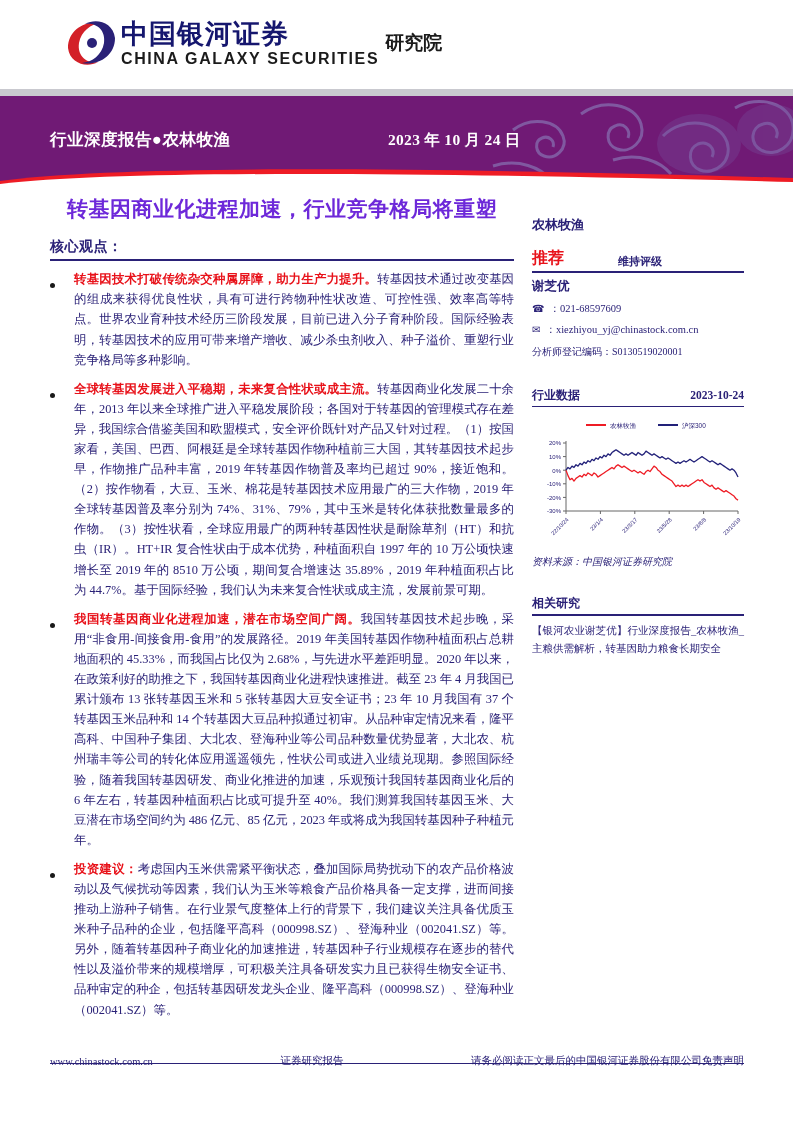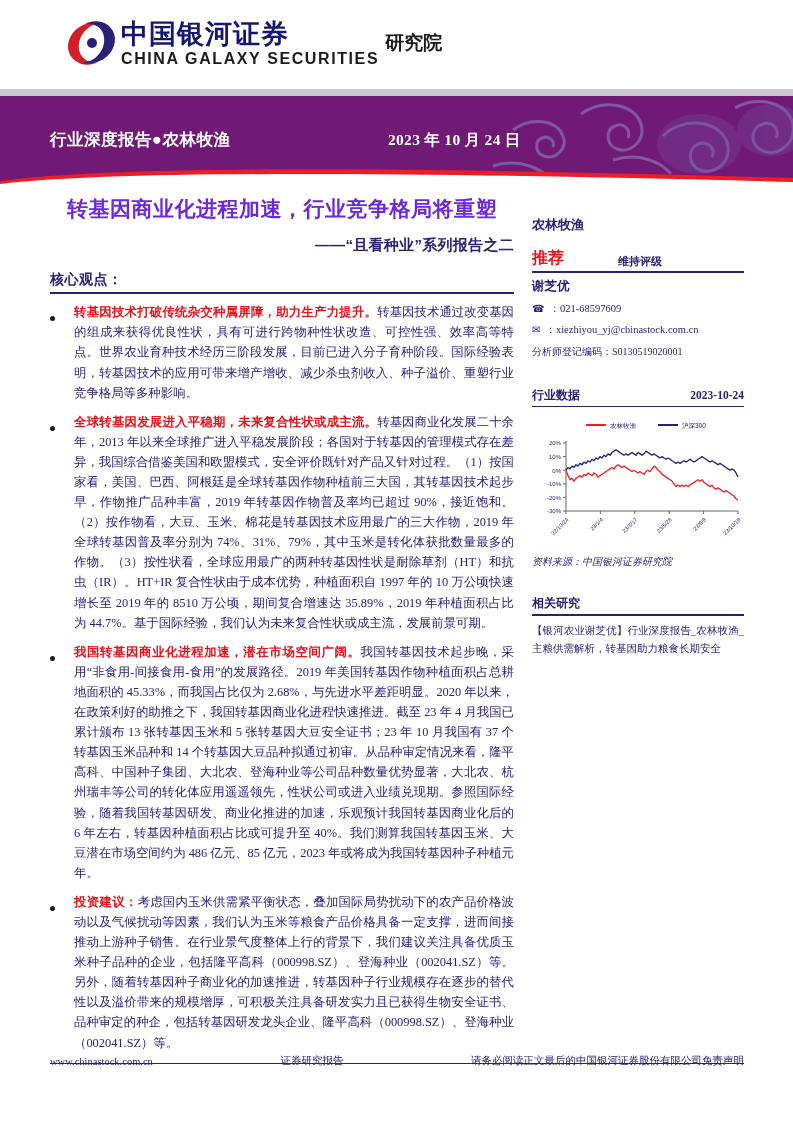--- a/index.html
+++ b/index.html
@@ -236,21 +236,20 @@
     <div class="banner-title">行业深度报告●农林牧渔</div>
     <div class="banner-date">2023 年 10 月 24 日</div>
     <svg class="banner-wave" width="793" height="22" viewBox="0 0 793 22" preserveAspectRatio="none">
       <path d="M0 22 L0 16 C120 0, 420 2, 793 13 L793 22 Z" fill="#ee1c25"></path>
       <path d="M0 22 L0 19 C120 5, 420 7, 793 17 L793 22 Z" fill="#ffffff"></path>
     </svg>
   </div>
 
   <div class="left-col">
     <div class="doc-title">转基因商业化进程加速，行业竞争格局将重塑</div>
-    <div class="doc-subtitle">——“且看种业”系列报告之二</div>
 
     <div class="core-head">核心观点：</div>
     <div class="core-rule"></div>
 
     <div class="bullet-list">
 
       <div class="bullet">
         <div class="bullet-dot"><i></i></div>
         <div class="bullet-body">
           <span class="bullet-lead">转基因技术打破传统杂交种属屏障，助力生产力提升。</span><span>转基因技术通过改变基因的组成来获得优良性状，具有可进行跨物种性状改造、可控性强、效率高等特点。世界农业育种技术经历三阶段发展，目前已进入分子育种阶段。国际经验表明，转基因技术的应用可带来增产增收、减少杀虫剂收入、种子溢价、重塑行业竞争格局等多种影响。</span>

